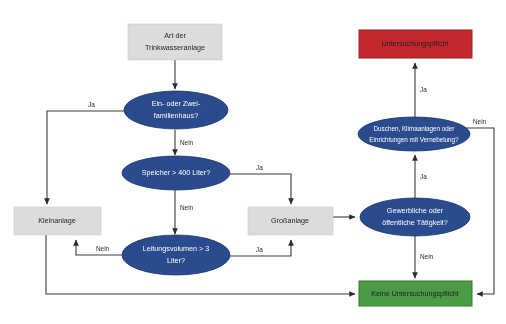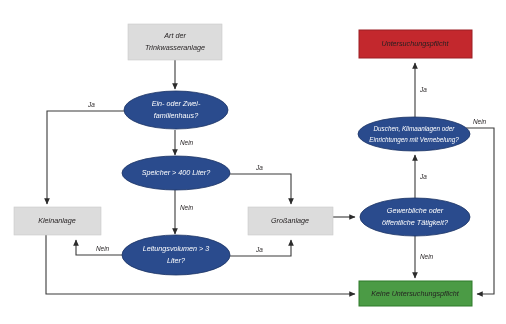--- a/index.html
+++ b/index.html
@@ -1,20 +1,20 @@
 <!DOCTYPE html>
 <html><head>
 <meta charset="utf-8">
 <style>
   html,body{margin:0;padding:0;background:#ffffff;}
   body{
     width:506px;height:324px;overflow:hidden;
     font-family:"Liberation Sans","DejaVu Sans",sans-serif;
   }
-  #canvas{position:relative;width:506px;height:252px;background:#fff;font-style:italic;}
+  #canvas{position:relative;width:506px;height:252px;background:#fff;}
   svg{display:block;}
   .node-label{font-size:7.2px;text-anchor:middle;dominant-baseline:middle;}
   .label-dark{fill:#231f20;}
   .label-light{fill:#ffffff;}
   .edge-label{font-size:6.4px;fill:#231f20;text-anchor:start;dominant-baseline:middle;}
   .rect-gray{fill:#dcdcdc;stroke:#c9c9c9;stroke-width:0.6;}
   .rect-red{fill:#c3282d;stroke:#9b1f24;stroke-width:1;}
   .rect-green{fill:#4b9b45;stroke:#2f7a2b;stroke-width:1;}
   .ellipse-blue{fill:#2a4b8d;stroke:#1d3566;stroke-width:0.8;}
   .conn{stroke:#3a3a3a;stroke-width:1.1;fill:none;}

